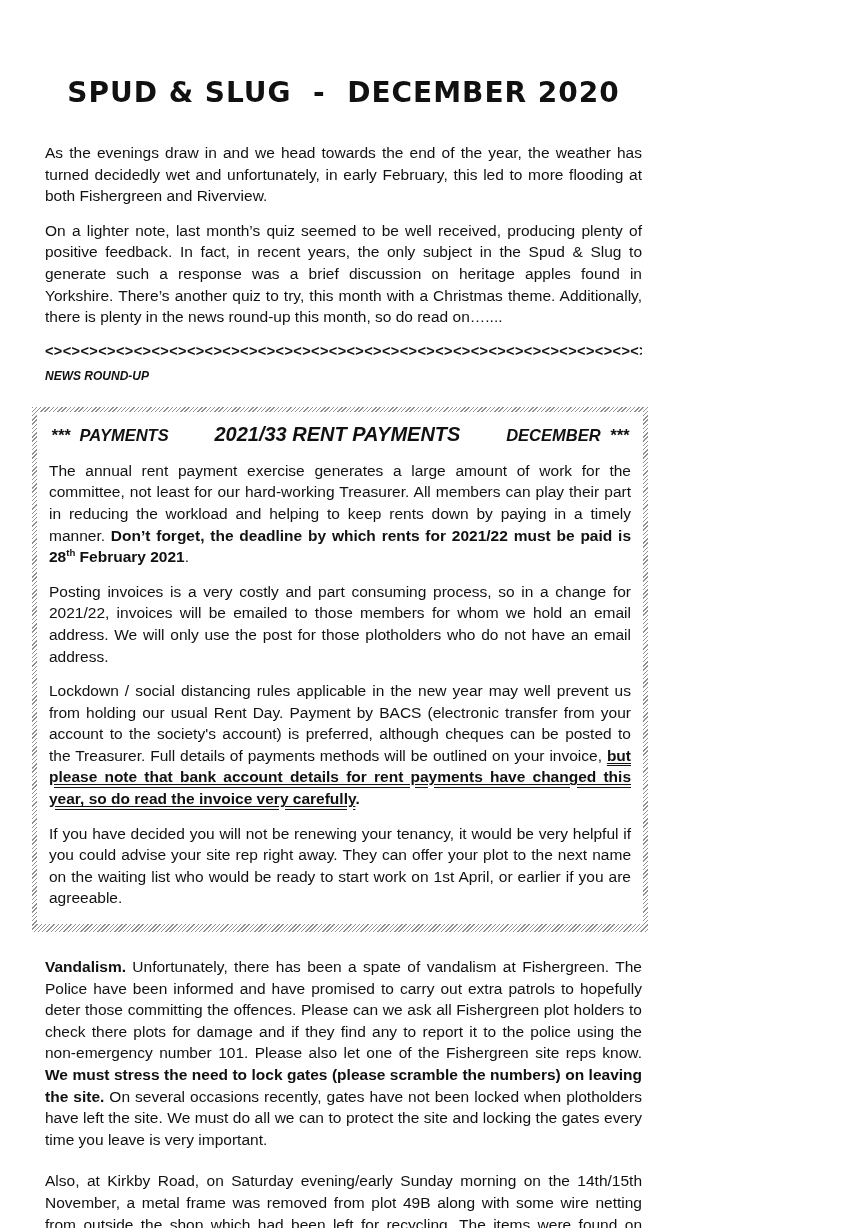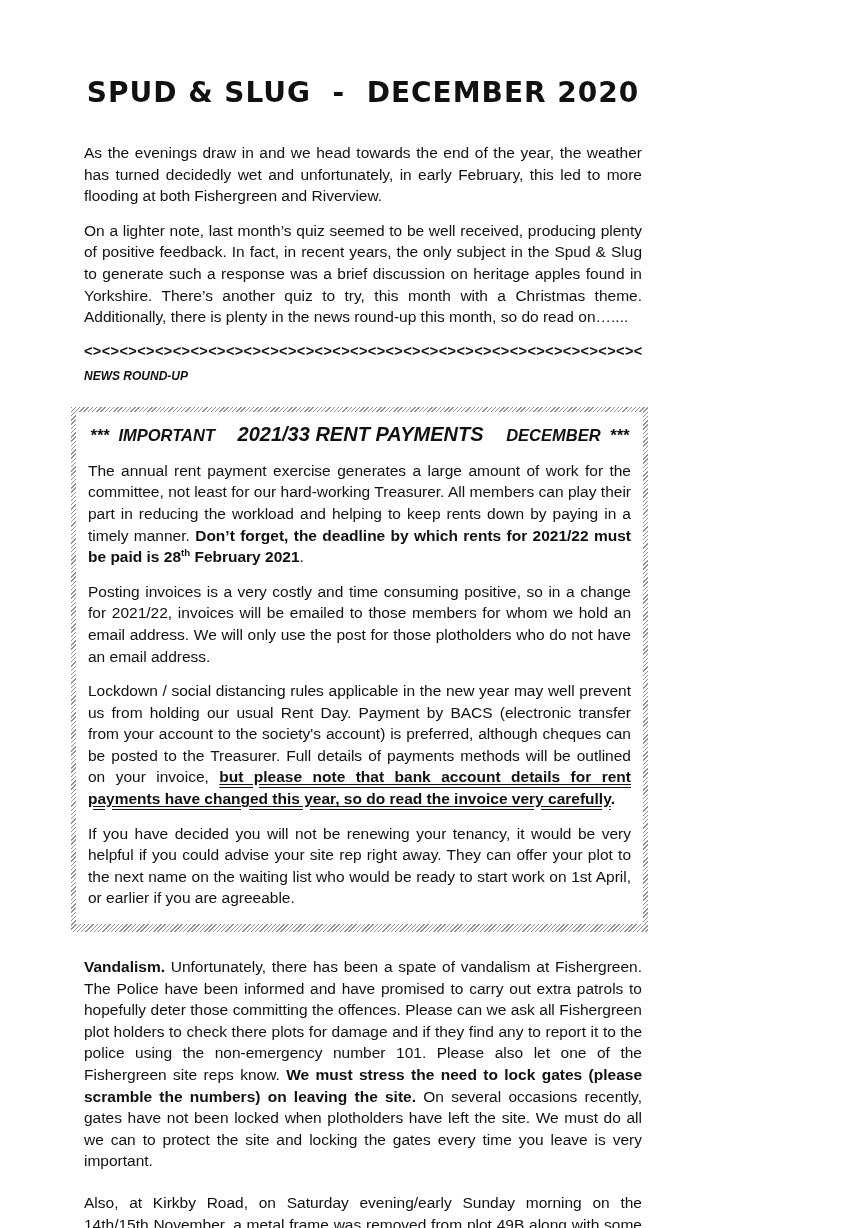--- a/index.html
+++ b/index.html
@@ -11,21 +11,21 @@
     width: 868px;
     height: 1228px;
     overflow: hidden;
     font-family: "Liberation Sans", sans-serif;
     color: #111111;
   }
   .page {
     box-sizing: border-box;
     width: 720px;
     height: 1228px;
-    padding: 76px 78px 0 84px;
+    padding: 76px 78px 0 45px;
   }
   .doc-title {
     font-family: "DejaVu Sans", sans-serif;
     font-weight: 700;
     font-size: 28px;
     letter-spacing: 1px;
     text-align: center;
     white-space: nowrap;
     margin: 0 0 33px 0;
   }
@@ -90,28 +90,28 @@
   <p class="body-par" style="margin-bottom:15px;"><span>On a lighter note, last month’s quiz seemed to be well received, producing plenty of positive feedback.  In fact, in recent years, the only subject in the Spud &amp; Slug to generate such a response was a brief discussion on heritage apples found in Yorkshire.  There’s another quiz to try, this month with a Christmas theme.  Additionally, there is plenty in the news round-up this month, so do read on…....</span></p>
 
   <div class="divider">&lt;&gt;&lt;&gt;&lt;&gt;&lt;&gt;&lt;&gt;&lt;&gt;&lt;&gt;&lt;&gt;&lt;&gt;&lt;&gt;&lt;&gt;&lt;&gt;&lt;&gt;&lt;&gt;&lt;&gt;&lt;&gt;&lt;&gt;&lt;&gt;&lt;&gt;&lt;&gt;&lt;&gt;&lt;&gt;&lt;&gt;&lt;&gt;&lt;&gt;&lt;&gt;&lt;&gt;&lt;&gt;&lt;&gt;&lt;&gt;&lt;&gt;&lt;&gt;&lt;&gt;&lt;&gt;&lt;&gt;&lt;&gt;&lt;&gt;&lt;&gt;&lt;&gt;&lt;&gt;&lt;&gt;&lt;&gt;&lt;&gt;&lt;&gt;</div>
 
   <div class="news-heading">NEWS ROUND-UP</div>
 
   <div class="important-box">
     <div class="important-box-inner">
 
       <div class="box-header">
-        <span class="side">***  IMPORTANT</span>
+        <span class="side">***  PAYMENTS</span>
         <span class="center">2021/33 RENT PAYMENTS</span>
         <span class="side">DECEMBER  ***</span>
       </div>
 
       <p class="body-par"><span>The annual rent payment exercise generates a large amount of work for the committee, not least for our hard-working Treasurer.  All members can play their part in reducing the workload and helping to keep rents down by paying in a timely manner.  </span><span class="b">Don’t forget, the deadline by which rents for 2021/22 must be paid is 28</span><sup class="b">th</sup><span class="b"> February 2021</span><span>.</span></p>
 
-      <p class="body-par"><span>Posting invoices is a very costly and time consuming positive, </span><span class="i">so</span><span> in a change for 2021/22, invoices will be emailed to those members for whom we hold an email address.  We will only use the post for those plotholders who do not have an email address.</span></p>
+      <p class="body-par"><span>Posting invoices is a very costly and part consuming process, </span><span class="i">so</span><span> in a change for 2021/22, invoices will be emailed to those members for whom we hold an email address.  We will only use the post for those plotholders who do not have an email address.</span></p>
 
       <p class="body-par"><span>Lockdown / social distancing rules applicable in the new year may well prevent us from holding our usual Rent Day.  Payment by BACS (electronic transfer from your account to the society's account) is preferred, although cheques can be posted to the Treasurer.  Full details of payments methods will be outlined on your invoice, </span><span class="b u">but please note that bank account details for rent payments have changed this year, so do read the invoice very carefully</span><span class="b">.</span></p>
 
       <p class="body-par"><span>If you have decided you will not be renewing your tenancy, it would be very helpful if you could advise your site rep right away.  They can offer your plot to the next name on the waiting list who would be ready to start work on 1st April, or earlier if you are agreeable.</span></p>
 
     </div>
   </div>
 
   <p class="body-par gap-large"><span class="b">Vandalism.</span><span>  Unfortunately, there has been a spate of vandalism at Fishergreen.  The Police have been informed and have promised to carry out extra patrols to hopefully deter those committing the offences.  Please can we ask all Fishergreen plot holders to check there plots for damage and if they find any to report it to the police using the non-emergency number 101.  Please also let one of the Fishergreen site reps know.  </span><span class="b">We must stress the need to lock gates (please scramble the numbers) on leaving the site.</span><span>  On several occasions recently, gates have not been locked when plotholders have left the site.  We must do all we can to protect the site and locking the gates every time you leave is very important.</span></p>
 

